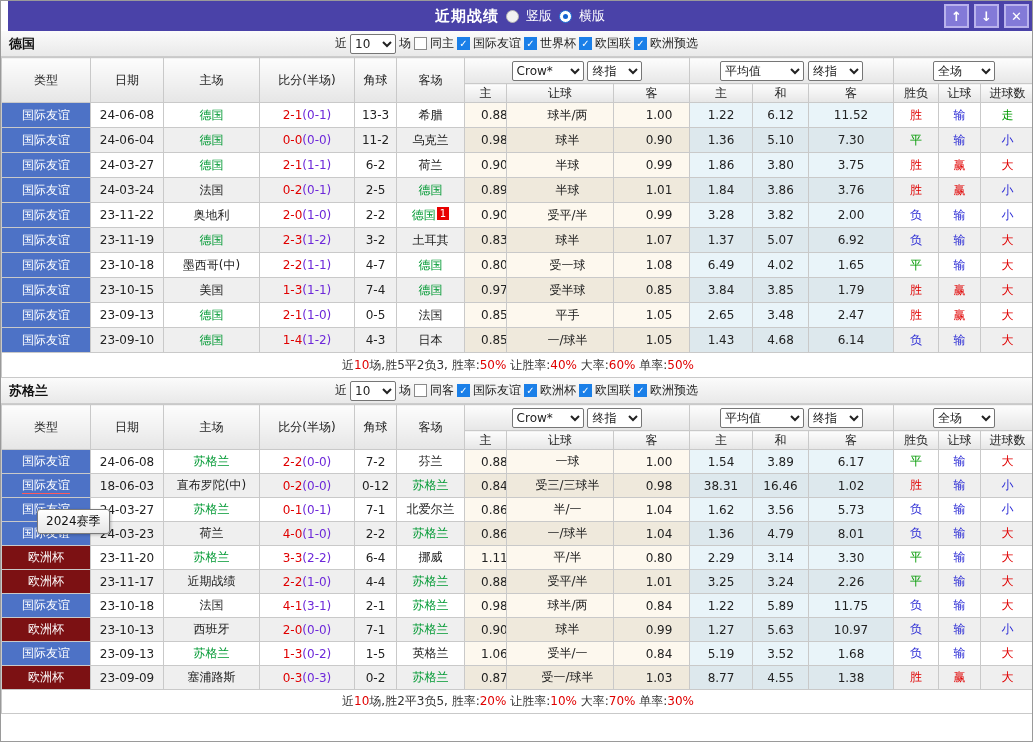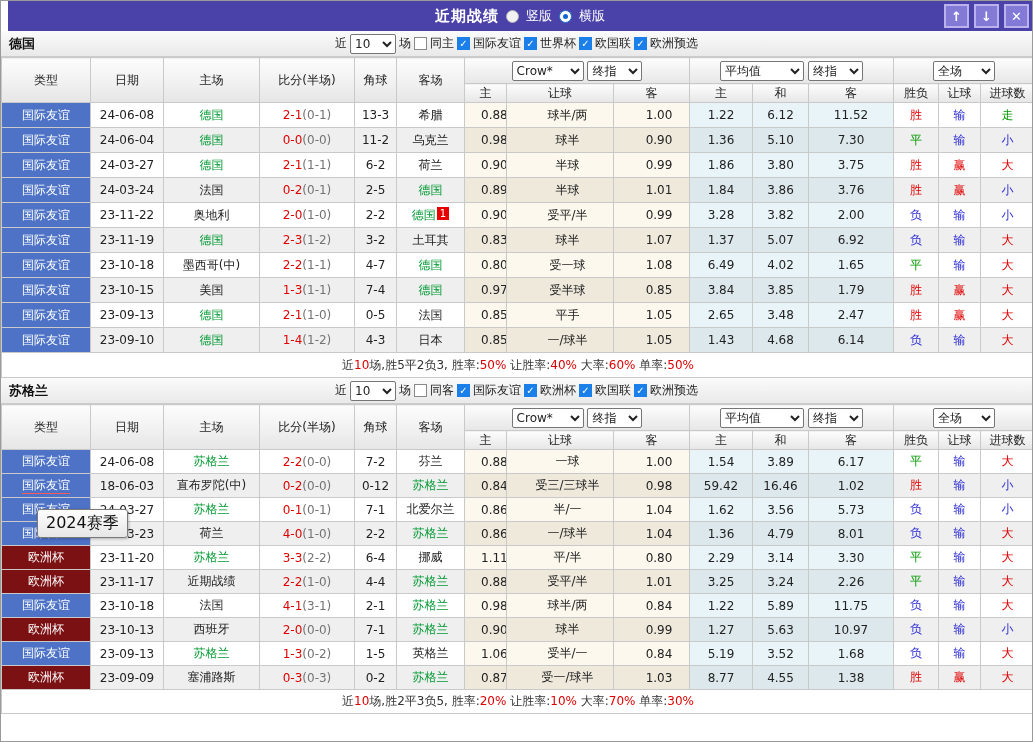--- a/index.html
+++ b/index.html
@@ -33,28 +33,28 @@
   tr.grp th { height:26px; }
   tr.sub th { height:19px; }
   .section.s0 tbody td { height:25px; }
   .section.s1 tbody td { height:24px; }
   tr.alt td { background:#efefef; }
   td.cg { background:#fdf8ee;padding-left:16px; }  tr.alt td.cg { background:#efe9dc; }
   td.bgc { background:#e9f4f9; } tr.alt td.bgc { background:#dde8ed; }
   td.typec { color:#fff; }
   .selfteam { color:#009933; }
   .scoremain { color:#e00000; }
-  .scorehalf { color:#737373; }
+  .scorehalf { color:#6d28d9; }
   .redcard { display:inline-block; background:#e80000; color:#fff; font-size:10px; line-height:13px; padding:0 3px; margin-left:1px; vertical-align:2px; }
   .hl { border-bottom:1px solid #ff5a5a; padding-bottom:1px; }
   .sumrow td { height:25px; background:#fff; font-size:12px; color:#333; }
   .sumred { color:#e00000; }
 
   
-  .tooltip { position:absolute; left:36px; top:508px; background:linear-gradient(#ffffff,#e6e6e6); border:1px solid #7a7a7a; border-radius:3px; padding:3px 8px; font-size:16px; color:#111; box-shadow:1px 1px 3px rgba(0,0,0,.25); z-index:9; }
+  .tooltip { position:absolute; left:36px; top:508px; background:linear-gradient(#ffffff,#e6e6e6); border:1px solid #7a7a7a; border-radius:3px; padding:3px 8px; font-size:12px; color:#111; box-shadow:1px 1px 3px rgba(0,0,0,.25); z-index:9; }
 </style>
 </head>
 <body>
 
 <div class="window">
   <div class="titlebar">
     <div class="title-center">
       <span class="title">近期战绩</span>
       <span class="radio" id="radio-v"></span>
       <span class="radio-label">竖版</span>
@@ -395,21 +395,21 @@
             <tr class="alt">
               <td class="typec" style="background: rgb(77, 114, 198);"><span class="hl">国际友谊</span></td>
               <td>18-06-03</td>
               <td><span>直布罗陀(中)</span></td>
               <td><span class="scoremain">0-2</span><span class="scorehalf">(0-0)</span></td>
               <td>0-12</td>
               <td><span class="selfteam">苏格兰</span></td>
               <td class="cg">0.84</td>
               <td class="cg">受三/三球半</td>
               <td class="cg">0.98</td>
-              <td class="bgc">59.42</td>
+              <td class="bgc">38.31</td>
               <td class="bgc">16.46</td>
               <td class="bgc">1.02</td>
               <td style="color: rgb(224, 0, 0);">胜</td>
               <td style="color: rgb(43, 43, 213);">输</td>
               <td style="color: rgb(43, 43, 213);">小</td>
             </tr>
             <tr>
               <td class="typec" style="background: rgb(77, 114, 198);"><span>国际友谊</span></td>
               <td>24-03-27</td>
               <td><span class="selfteam">苏格兰</span></td>

